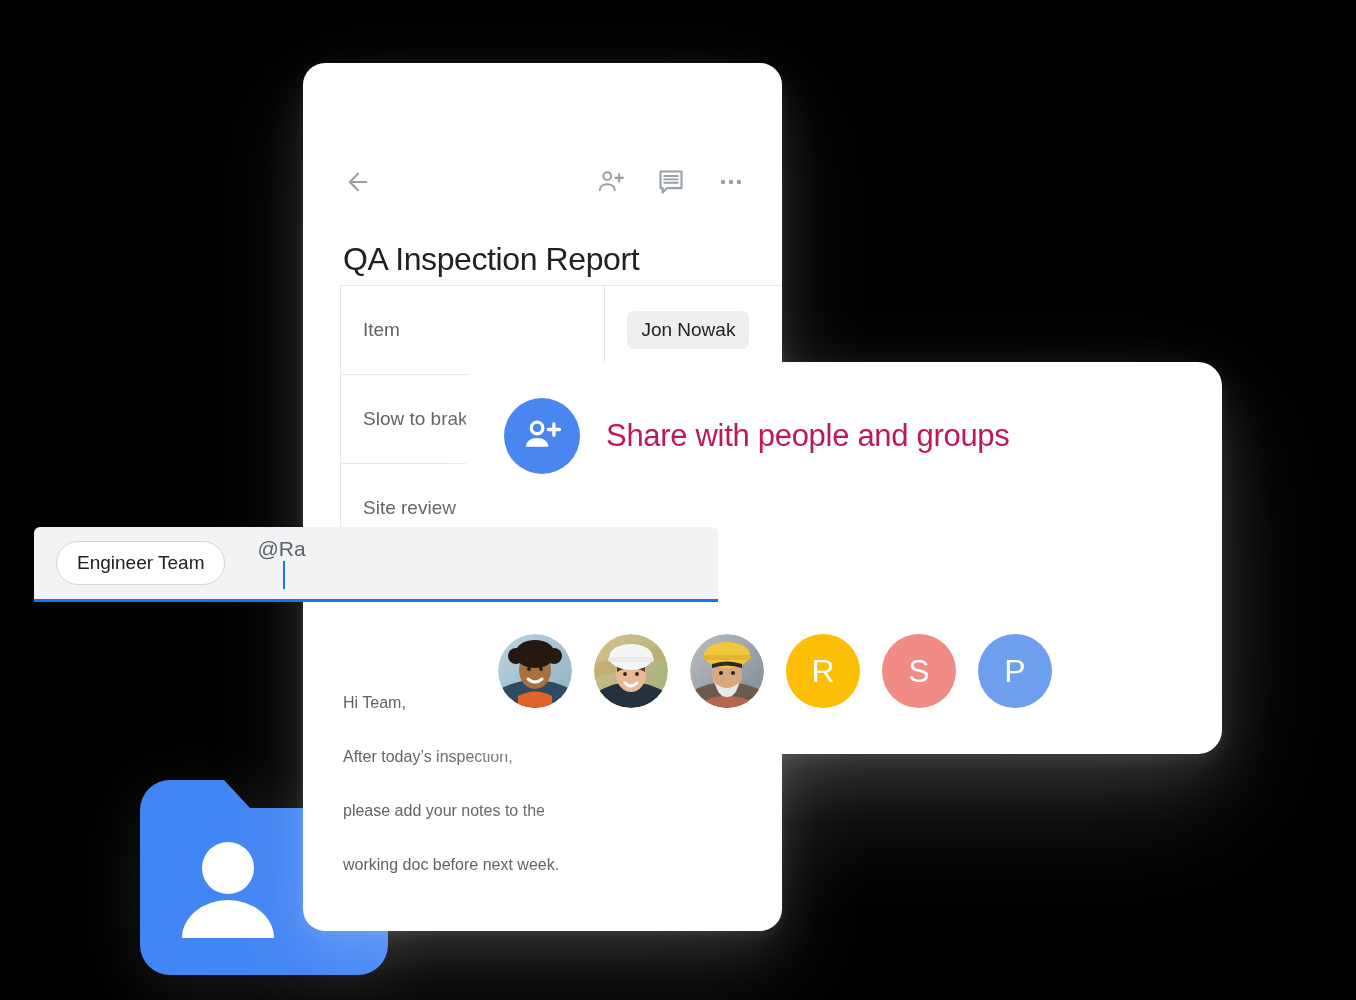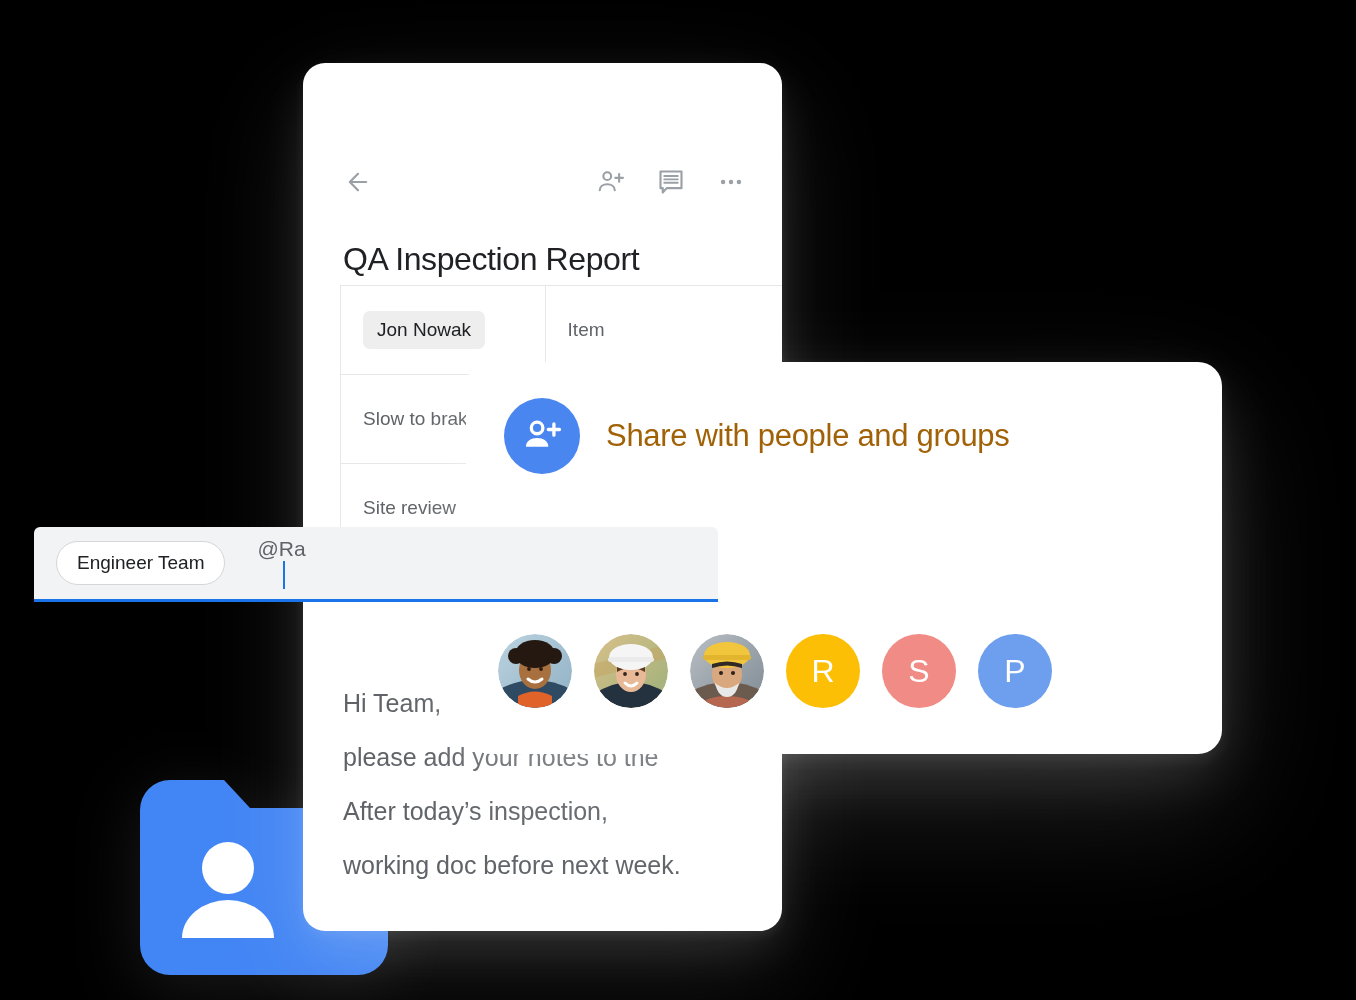--- a/index.html
+++ b/index.html
@@ -118,21 +118,21 @@
     white-space: nowrap;
   }
 
   
   .doc-body {
     position: absolute;
     left: 40px;
     top: 622px;
     width: 420px;
     color: #5f6368;
-    font-size: 25px;
+    font-size: 16px;
     line-height: 36px;
   }
   .doc-body p { margin-bottom: 18px; white-space: nowrap; }
   .doc-body p:last-child { margin-bottom: 12px; }
 
   
   .folder-icon {
     position: absolute;
     left: 140px;
     top: 780px;
@@ -168,21 +168,21 @@
   .sd-avatar-blue {
     width: 76px; height: 76px;
     border-radius: 50%;
     background: #4a86f0;
     display: flex; align-items: center; justify-content: center;
     flex: 0 0 auto;
   }
   .sd-title {
     font-size: 31px;
     font-weight: 400;
-    color: #a16207;
+    color: #be185d;
     letter-spacing: -0.3px;
     white-space: nowrap;
   }
 
   .sd-field {
     position: absolute;
     left: 34px;
     top: 527px;
     width: 684px;
   }
@@ -298,39 +298,39 @@
             <circle cx="18.8" cy="12" r="1.9" fill="#9aa0a6"></circle>
           </svg>
         </div>
       </div>
     </div>
 
     <div class="doc-title">QA Inspection Report</div>
 
     <div class="doc-table">
       <div class="tbl-row">
+        <div class="tbl-cell c1">Item</div>
         <div class="tbl-cell c2">
           <span class="chip-gray">Jon Nowak</span>
         </div>
-        <div class="tbl-cell c1">Item</div>
       </div>
       <div class="tbl-row">
         <div class="tbl-cell c1">Slow to brake</div>
         <div class="tbl-cell c2"></div>
       </div>
       <div class="tbl-row">
         <div class="tbl-cell c1">Site review</div>
         <div class="tbl-cell c2"></div>
       </div>
     </div>
 
     <div class="doc-body">
       <p>Hi Team,</p>
+      <p>After today’s inspection,</p>
       <p>please add your notes to the</p>
-      <p>After today’s inspection,</p>
       <p>working doc before next week.</p>
     </div>
 
   </div>
 
   <div class="share-dialog">
     <div class="sd-header">
       <div class="sd-avatar-blue">
         <svg width="42" height="42" viewBox="0 0 24 24">
           <circle cx="9.2" cy="7.4" r="3.3" fill="none" stroke="#ffffff" stroke-width="1.9"></circle>

